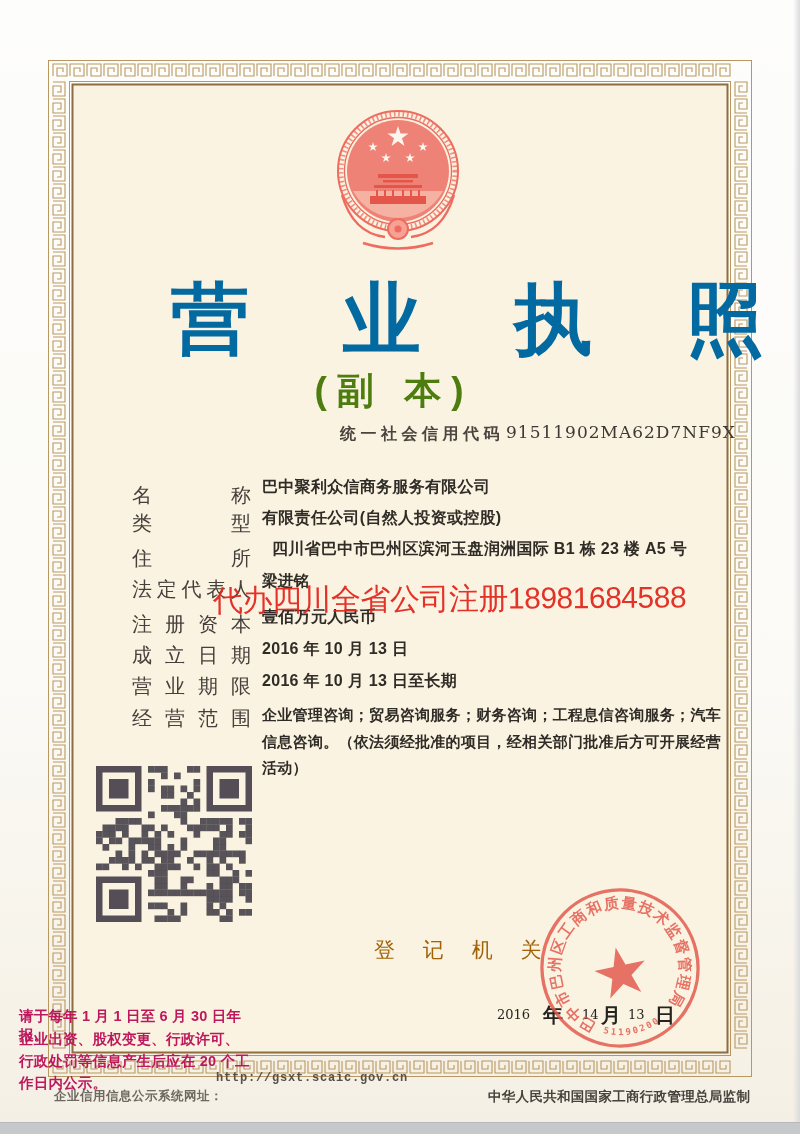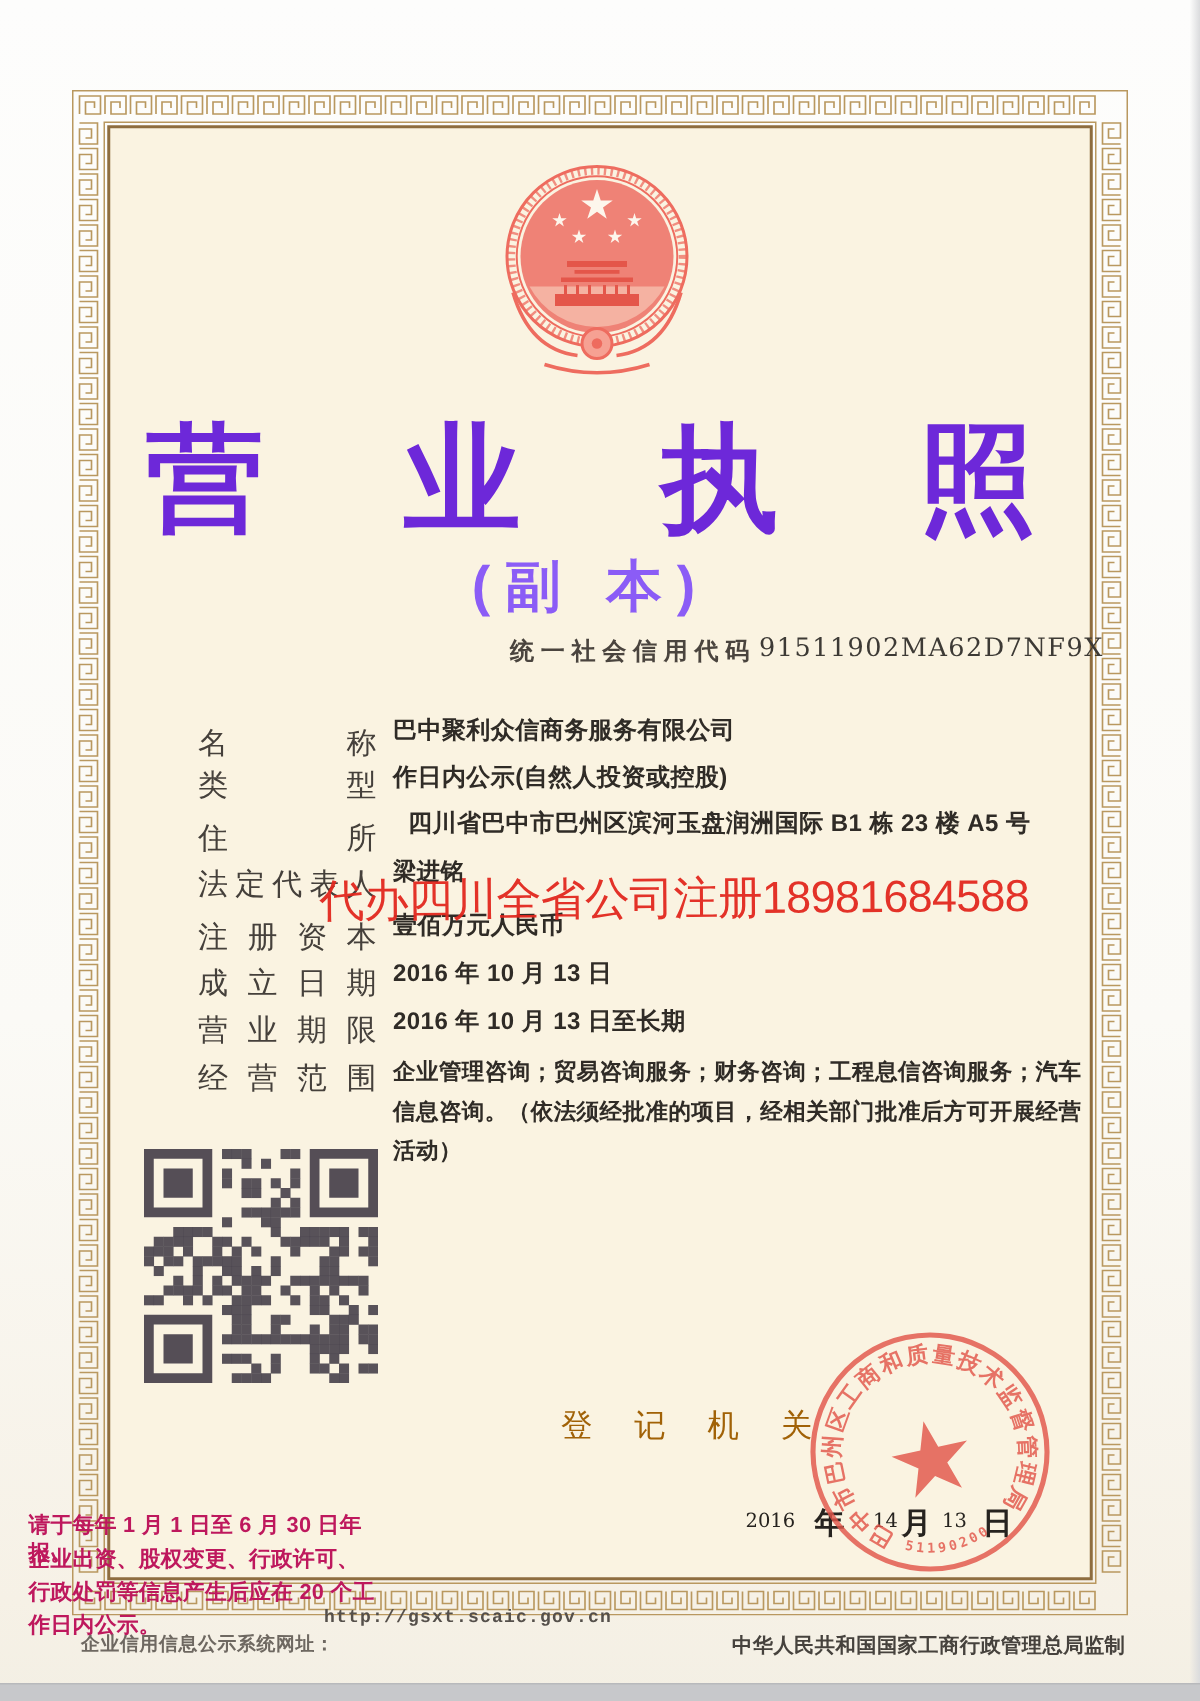--- a/index.html
+++ b/index.html
@@ -7,28 +7,28 @@
     width:800px;height:1134px;position:relative;overflow:hidden;
     background:linear-gradient(180deg,#fdfdfc 0%,#fbfaf6 60%,#f6f1e6 94%,#f3efe4 100%);
     font-family:"Liberation Sans",sans-serif;
     -webkit-font-smoothing:antialiased;
   }
   .abs{position:absolute;}
   
   #border-svg{left:48px;top:60px;}
   
   .title{
-    left:0;top:268px;width:800px;text-align:center;
-    font-size:78px;font-weight:700;color:#6d28d9;
+    left:0;top:268px;width:800px;text-align:right;
+    font-size:78px;font-weight:700;color:#0369a1;
     letter-spacing:36px;padding-left:24px;box-sizing:border-box;
     font-family:"Liberation Sans",sans-serif;
   }
   .subtitle{
     left:0;top:366px;width:780px;text-align:center;
-    font-size:37px;font-weight:600;color:#8b5cf6;letter-spacing:10px;padding-left:8px;box-sizing:border-box;
+    font-size:37px;font-weight:600;color:#4d7c0f;letter-spacing:10px;padding-left:8px;box-sizing:border-box;
   }
   .code-label{left:340px;top:424px;font-size:16px;font-weight:600;color:#4a443e;letter-spacing:4.5px;text-align:center;}
   .code-value{left:506px;top:422px;font-size:17px;font-weight:500;color:#3d3a35;
     font-family:"DejaVu Serif",serif;letter-spacing:1px;}
   
   .lbl{left:132px;width:119px;display:flex;justify-content:space-between;
        font-size:20px;font-weight:500;color:#45403b;}
   .val{left:262px;width:475px;font-size:16px;font-weight:700;color:#2f2b26;letter-spacing:.3px;}
   .lbl-0{top:482px}.lbl-1{top:510px}.lbl-2{top:545px}.lbl-3{top:576px}
   .lbl-4{top:611px}.lbl-5{top:642px}.lbl-6{top:673px}.lbl-7{top:705px}
@@ -340,21 +340,21 @@
     <span>限</span>
   </div>
 <div class="abs lbl lbl-7 cj">
     <span>经</span>
     <span>营</span>
     <span>范</span>
     <span>围</span>
   </div>
 
 <div class="abs val val-0">巴中聚利众信商务服务有限公司</div>
-<div class="abs val val-1">作日内公示(自然人投资或控股)</div>
+<div class="abs val val-1">有限责任公司(自然人投资或控股)</div>
 <div class="abs val val-2">四川省巴中市巴州区滨河玉盘润洲国际 B1 栋 23 楼 A5 号</div>
 <div class="abs val val-3">梁进铭</div>
 <div class="abs val val-4">壹佰万元人民币</div>
 <div class="abs val val-5">2016 年 10 月 13 日</div>
 <div class="abs val val-6">2016 年 10 月 13 日至长期</div>
 <div class="abs val val-7">企业管理咨询；贸易咨询服务；财务咨询；工程息信咨询服务；汽车信息咨询。（依法须经批准的项目，经相关部门批准后方可开展经营活动）</div>
 
 <div class="abs watermark">代办四川全省公司注册18981684588</div>
 
 <svg id="qr-svg" class="abs" style="left:96px;top:766px;z-index:3" width="156" height="156">

